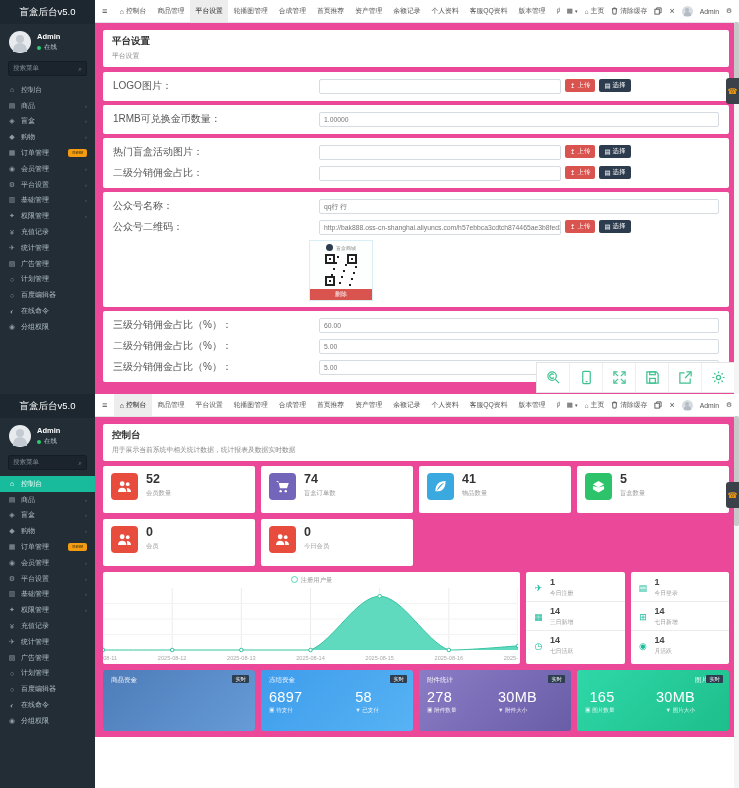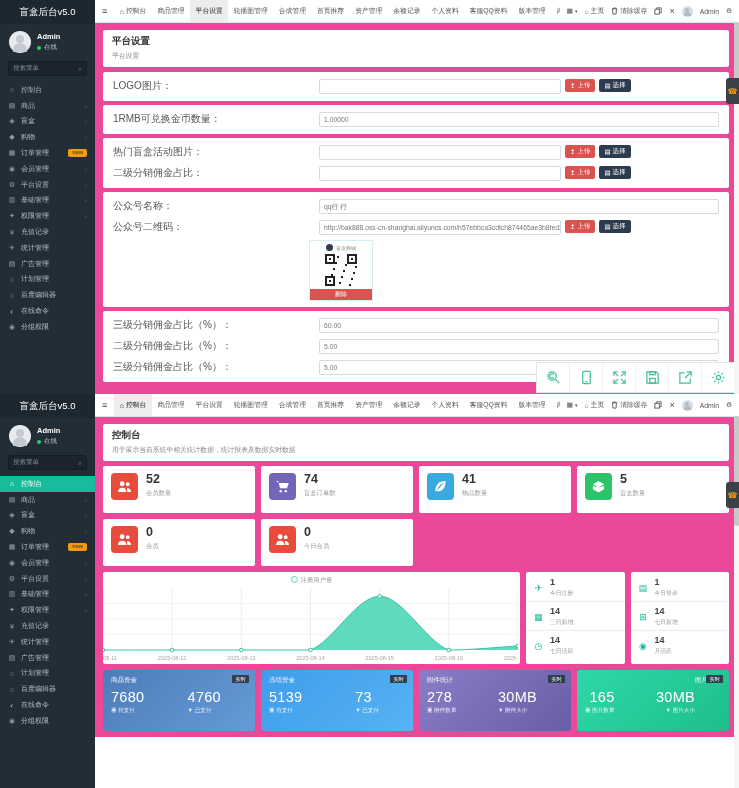--- a/index.html
+++ b/index.html
@@ -790,41 +790,31 @@
                   <div class="mini-label">月活跃</div>
                 </span>
               </div>
             </div>
           </div>
       </div>
       <div class="grid4">
           <div class="gcard" style="background: linear-gradient(135deg, rgb(78, 124, 184), rgb(101, 155, 216));">
             <div class="gtitle">商品资金</div>
             <div class="gbadge">实时</div>
-            <div class="gvals">
-              <div>
-                <div class="gval">7680</div>
-                <div class="gsub"><span>▣ </span><span>待支付</span></div>
-              </div>
-              <div>
-                <div class="gval">4760</div>
-                <div class="gsub"><span>▼ </span><span>已支付</span></div>
-              </div>
-            </div>
           </div>
           <div class="gcard" style="background: linear-gradient(135deg, rgb(62, 156, 235), rgb(87, 179, 244));">
             <div class="gtitle">冻结资金</div>
             <div class="gbadge">实时</div>
             <div class="gvals">
               <div>
-                <div class="gval">5139</div>
+                <div class="gval">6897</div>
                 <div class="gsub"><span>▣ </span><span>待支付</span></div>
               </div>
               <div>
-                <div class="gval">73</div>
+                <div class="gval">58</div>
                 <div class="gsub"><span>▼ </span><span>已支付</span></div>
               </div>
             </div>
           </div>
           <div class="gcard" style="background: linear-gradient(135deg, rgb(138, 124, 197), rgb(106, 93, 168));">
             <div class="gtitle">附件统计</div>
             <div class="gbadge">实时</div>
             <div class="gvals">
               <div>
                 <div class="gval">278</div>

